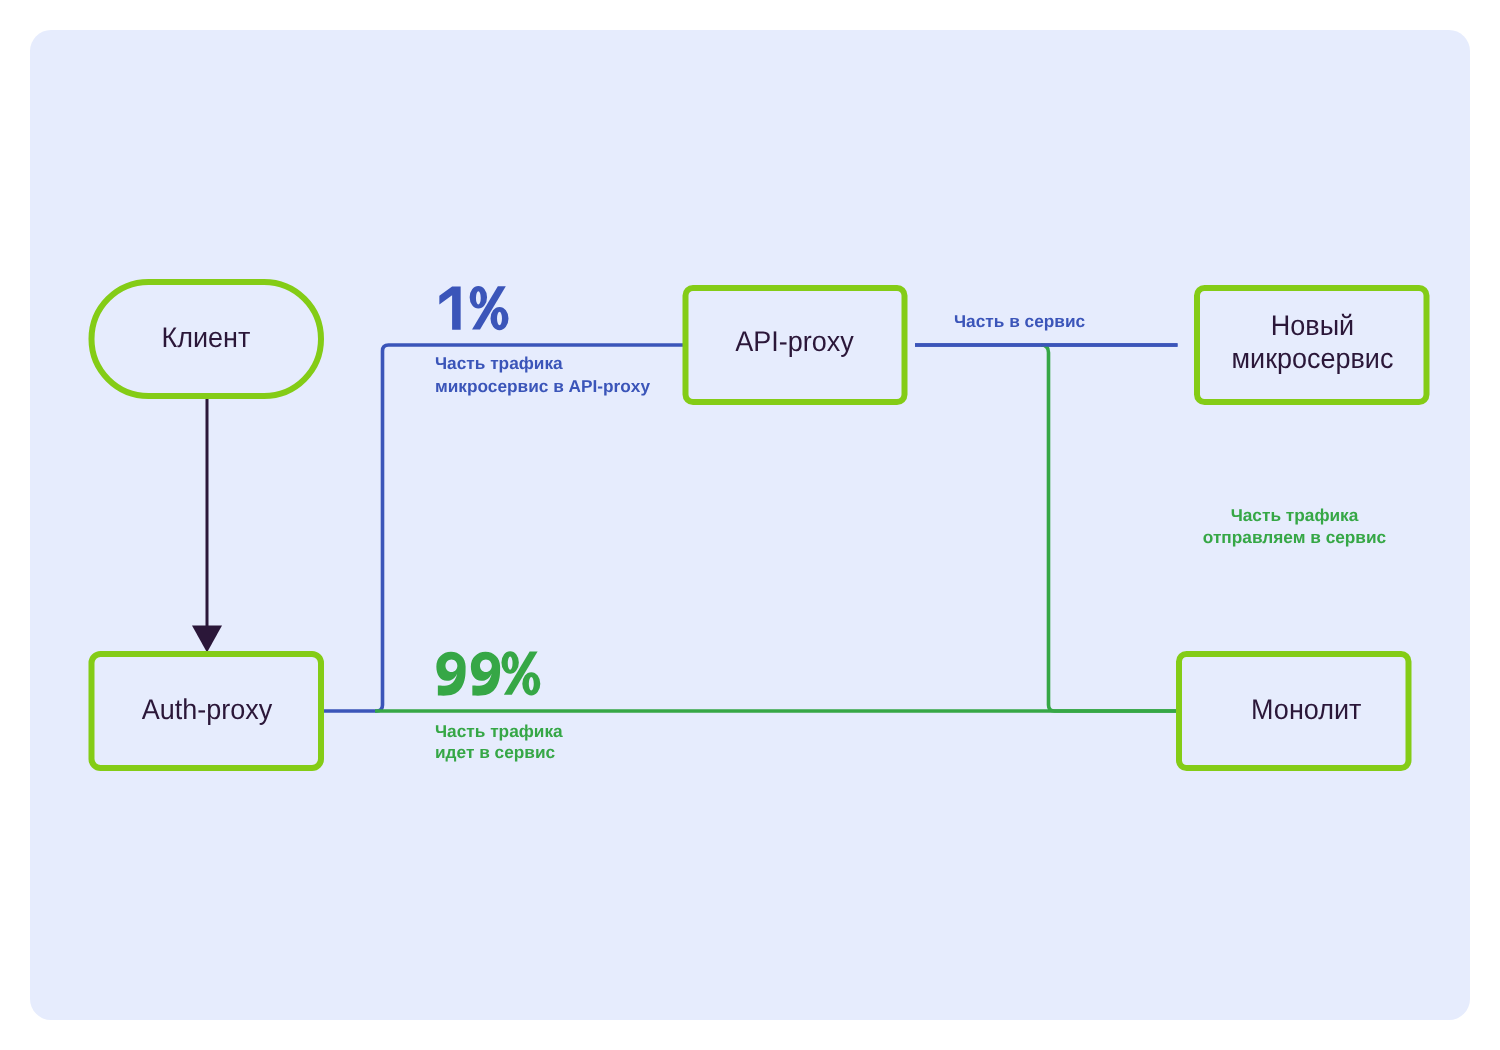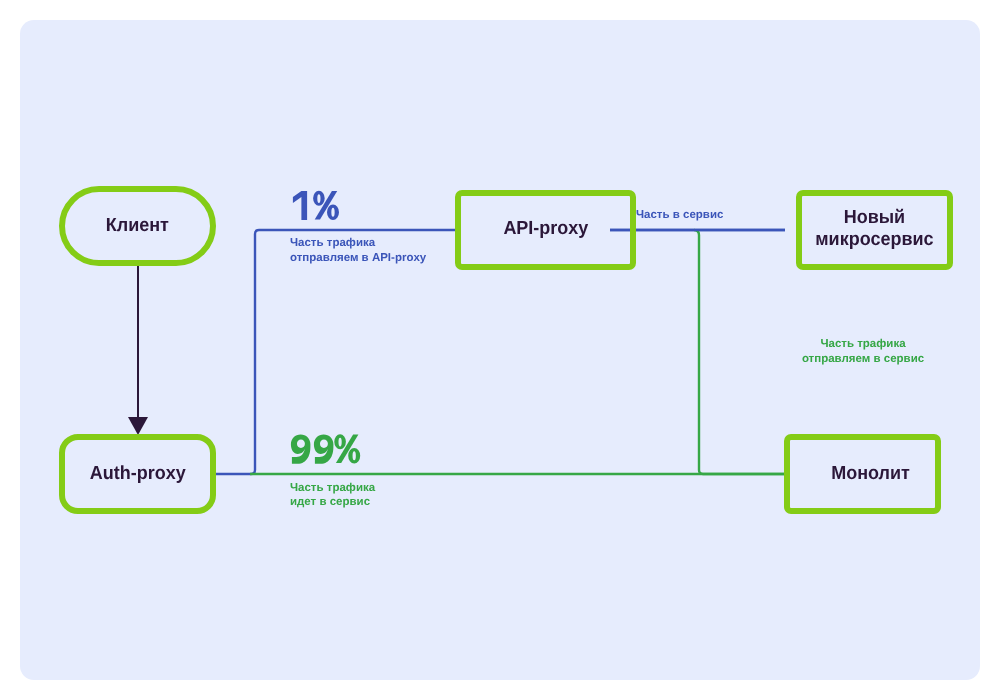--- a/index.html
+++ b/index.html
@@ -38,24 +38,24 @@
     height: 700px;
   }
   .node {
     position: absolute;
     box-sizing: border-box;
     display: flex;
     align-items: center;
     justify-content: center;
     text-align: center;
     color: #2b1739;
-    font-weight: bold;
+    font-weight: normal;
     font-size: 19px;
     line-height: 22.2px;
-    border: 6px solid #84cc16;
+    border: 4px solid #84cc16;
     background: transparent;
   }
   .node > span {
     display: block;
     transform: scaleX(0.947);
     will-change: opacity;
   }
   .bignum-layer {
     position: absolute;
     left: 0;
@@ -94,25 +94,25 @@
 
     <path d="M694,230 Q699,230 699,235 L699,470 Q699,474 703,474 L785,474" fill="none" stroke="#36a746" stroke-width="2.4"></path>
 
     <path d="M610,230 L785,230" fill="none" stroke="#3b55b9" stroke-width="2.4"></path>
   </svg>
 
   <div class="node" style="left:58.9px; top:185.9px; width:157.3px; height:80px; border-radius:40px;">
     <span>Клиент</span>
   </div>
 
-  <div class="node" style="left:58.9px; top:433.9px; width:157.2px; height:80px; border-radius:19px;text-align:center;">
+  <div class="node" style="left:58.9px; top:433.9px; width:157.2px; height:80px; border-radius:8px;text-align:center;">
     <span>Auth-proxy</span>
   </div>
 
-  <div class="node" style="left:455px; top:189.9px; width:181px; height:80px; border-radius:7px;">
+  <div class="node" style="left:455px; top:189.9px; width:150px; height:80px; border-radius:7px;">
     <span style="position:relative; top:-1.2px;">API-proxy</span>
   </div>
 
   <div class="node" style="left:784px; top:189.9px; width:157px; height:80px; border-radius:7px;margin-left:12px;">
     <span style="position:relative; top:-1px;">
       <span>Новый</span><br>
       <span>микросервис</span>
     </span>
   </div>
 
@@ -137,21 +137,21 @@
     <g fill="#36a746">
       <title>99%</title>
       <use href="#nine-glyph"></use>
       <use href="#nine-glyph" transform="translate(23,0)"></use>
       <use href="#pct-glyph" transform="translate(21.2,243.5)"></use>
     </g>
   </svg>
 
   <div class="cap blue" style="left:290px; top:236px;">
     <div>Часть трафика</div>
-    <div>отправляем в API-proxy</div>
+    <div>микросервис в API-proxy</div>
   </div>
 
   <div class="cap green" style="left:290px; top:480.5px;">
     <div>Часть трафика</div>
     <div>идет в сервис</div>
   </div>
 
   <div class="cap blue" style="left:636px; top:208px;">Часть в сервис</div>
 
   <div class="cap green" style="left:763px; top:337px; width:200px; text-align:center;">

